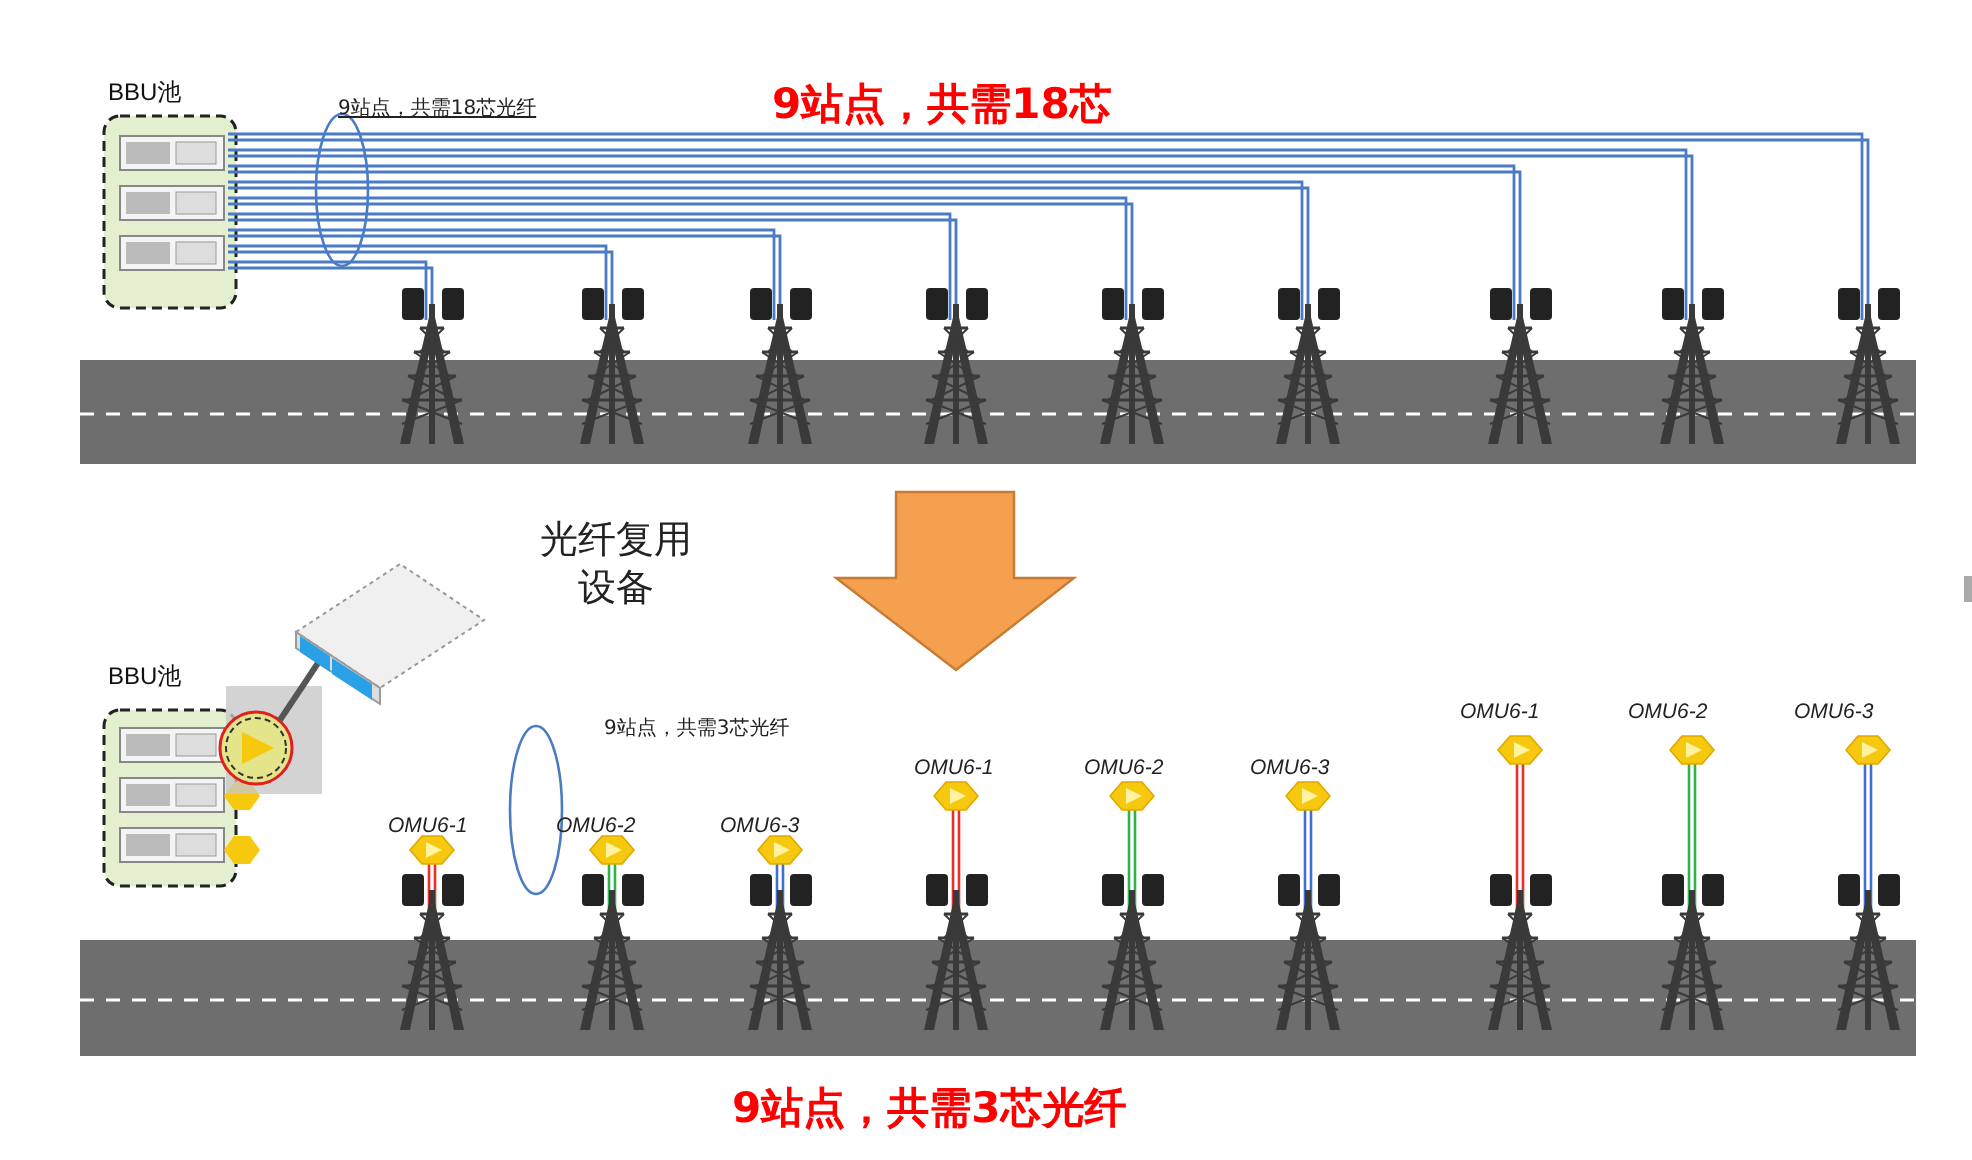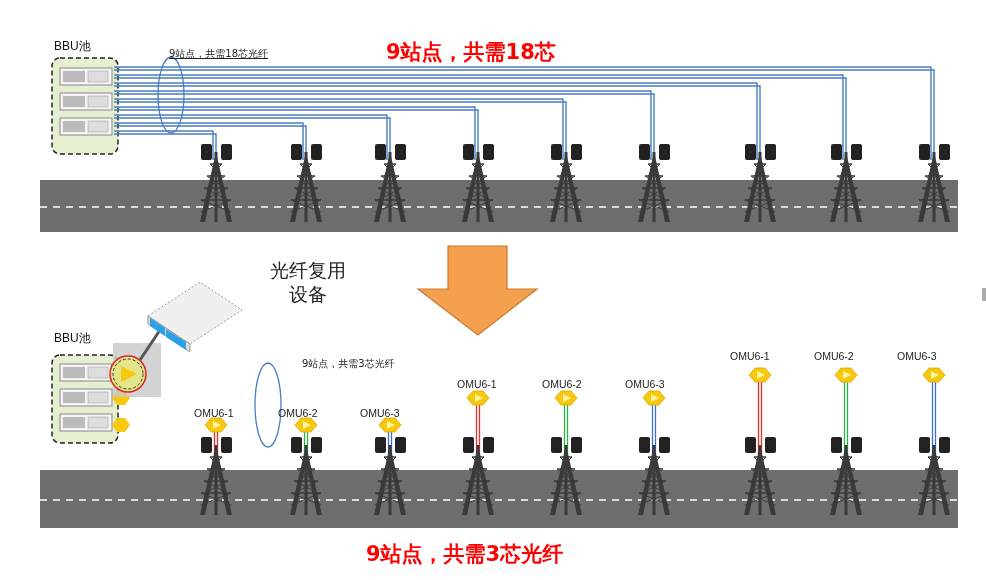--- a/index.html
+++ b/index.html
@@ -1,21 +1,21 @@
 <!DOCTYPE html>
 <html><head>
 <meta charset="utf-8">
 <style>
   html,body{margin:0;padding:0;background:#fff;}
   body{width:986px;height:580px;position:relative;overflow:hidden;font-family:"DejaVu Sans",sans-serif;}
   .abs{position:absolute;}
   .red-title{color:#f00;font-weight:bold;font-size:21px;white-space:nowrap;}
   .small-label{font-size:10px;color:#222;white-space:nowrap;}
   .bbu-label{font-size:12px;color:#111;font-family:"Liberation Sans",sans-serif;}
-  .omu-label{font-size:10.5px;color:#222;font-family:"Liberation Sans",sans-serif;white-space:nowrap;}
+  .omu-label{font-size:10.5px;color:#222;font-family:"Liberation Sans",sans-serif;white-space:nowrap;font-style:italic;}
   .equip-label{font-size:19px;color:#222;line-height:24px;text-align:center;font-family:"DejaVu Serif",serif;}
   svg{position:absolute;left:0;top:0;}
 </style>
 </head>
 <body>
 
 <div class="abs" style="left:0;top:0;width:986px;height:240px;">
 
   <svg width="986" height="240">
 

